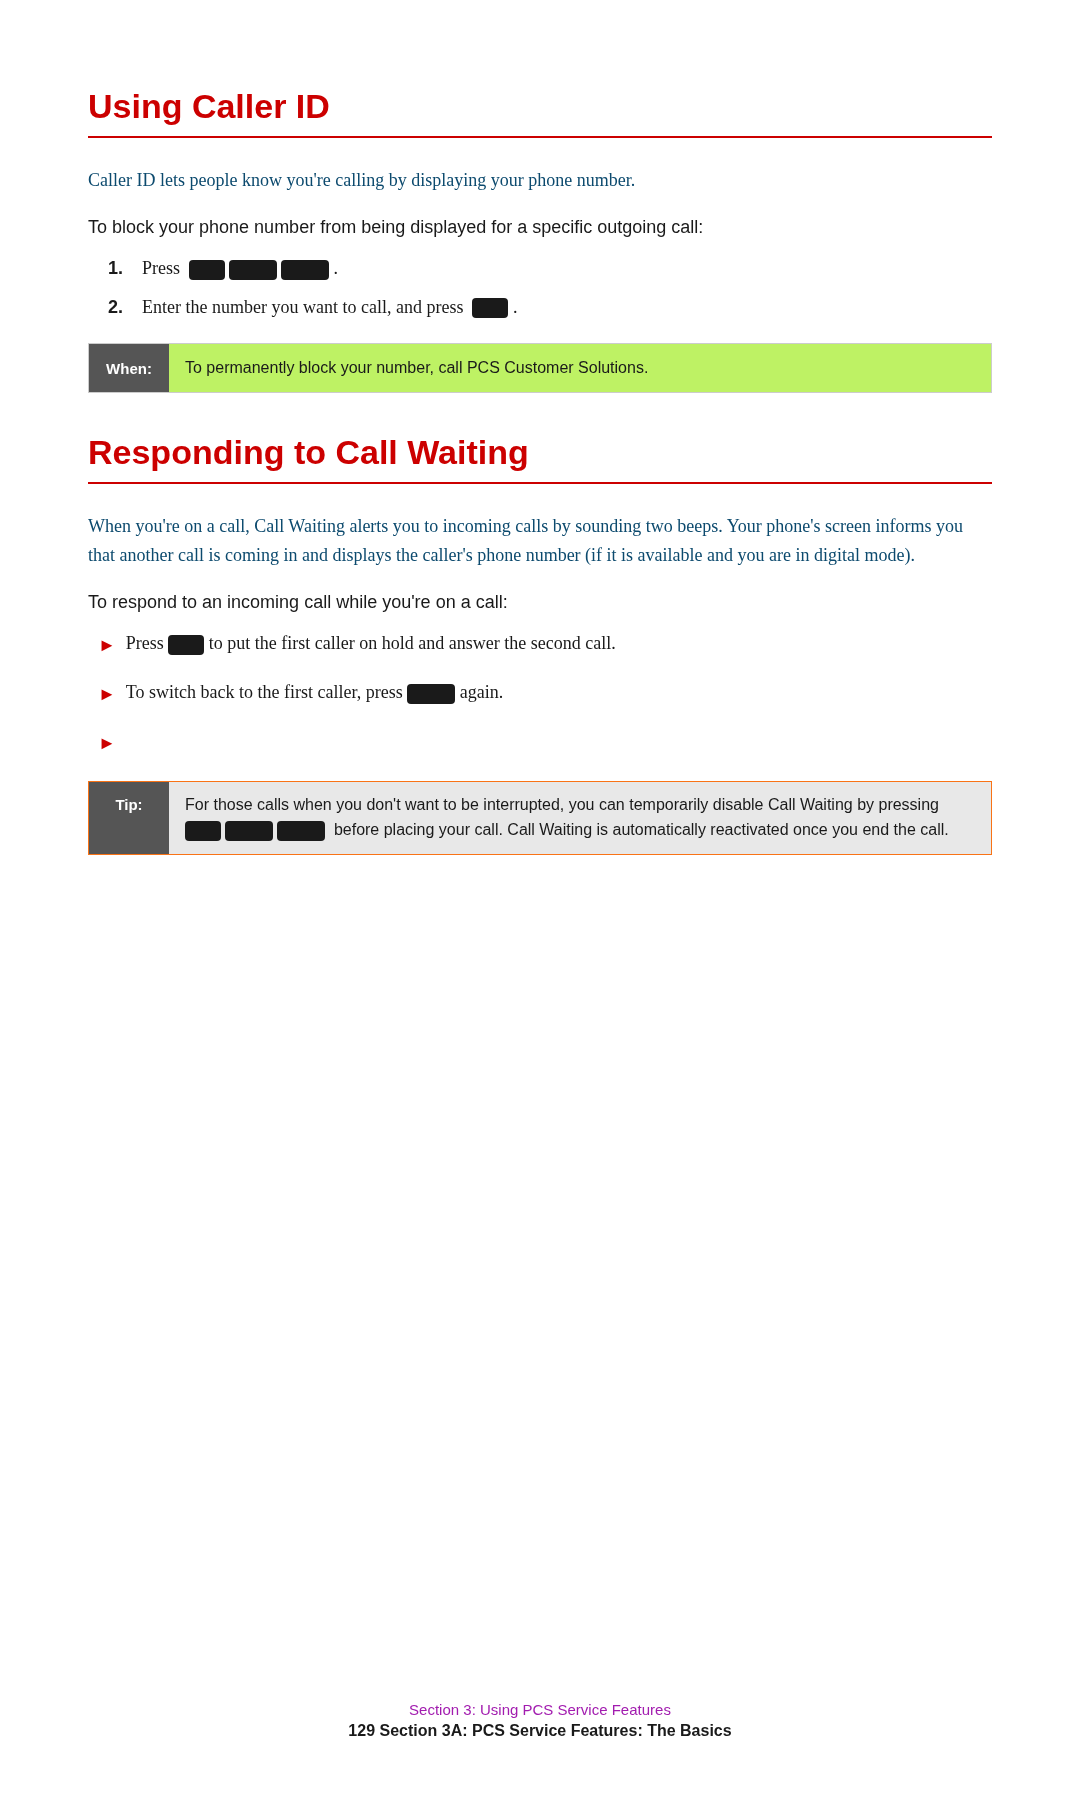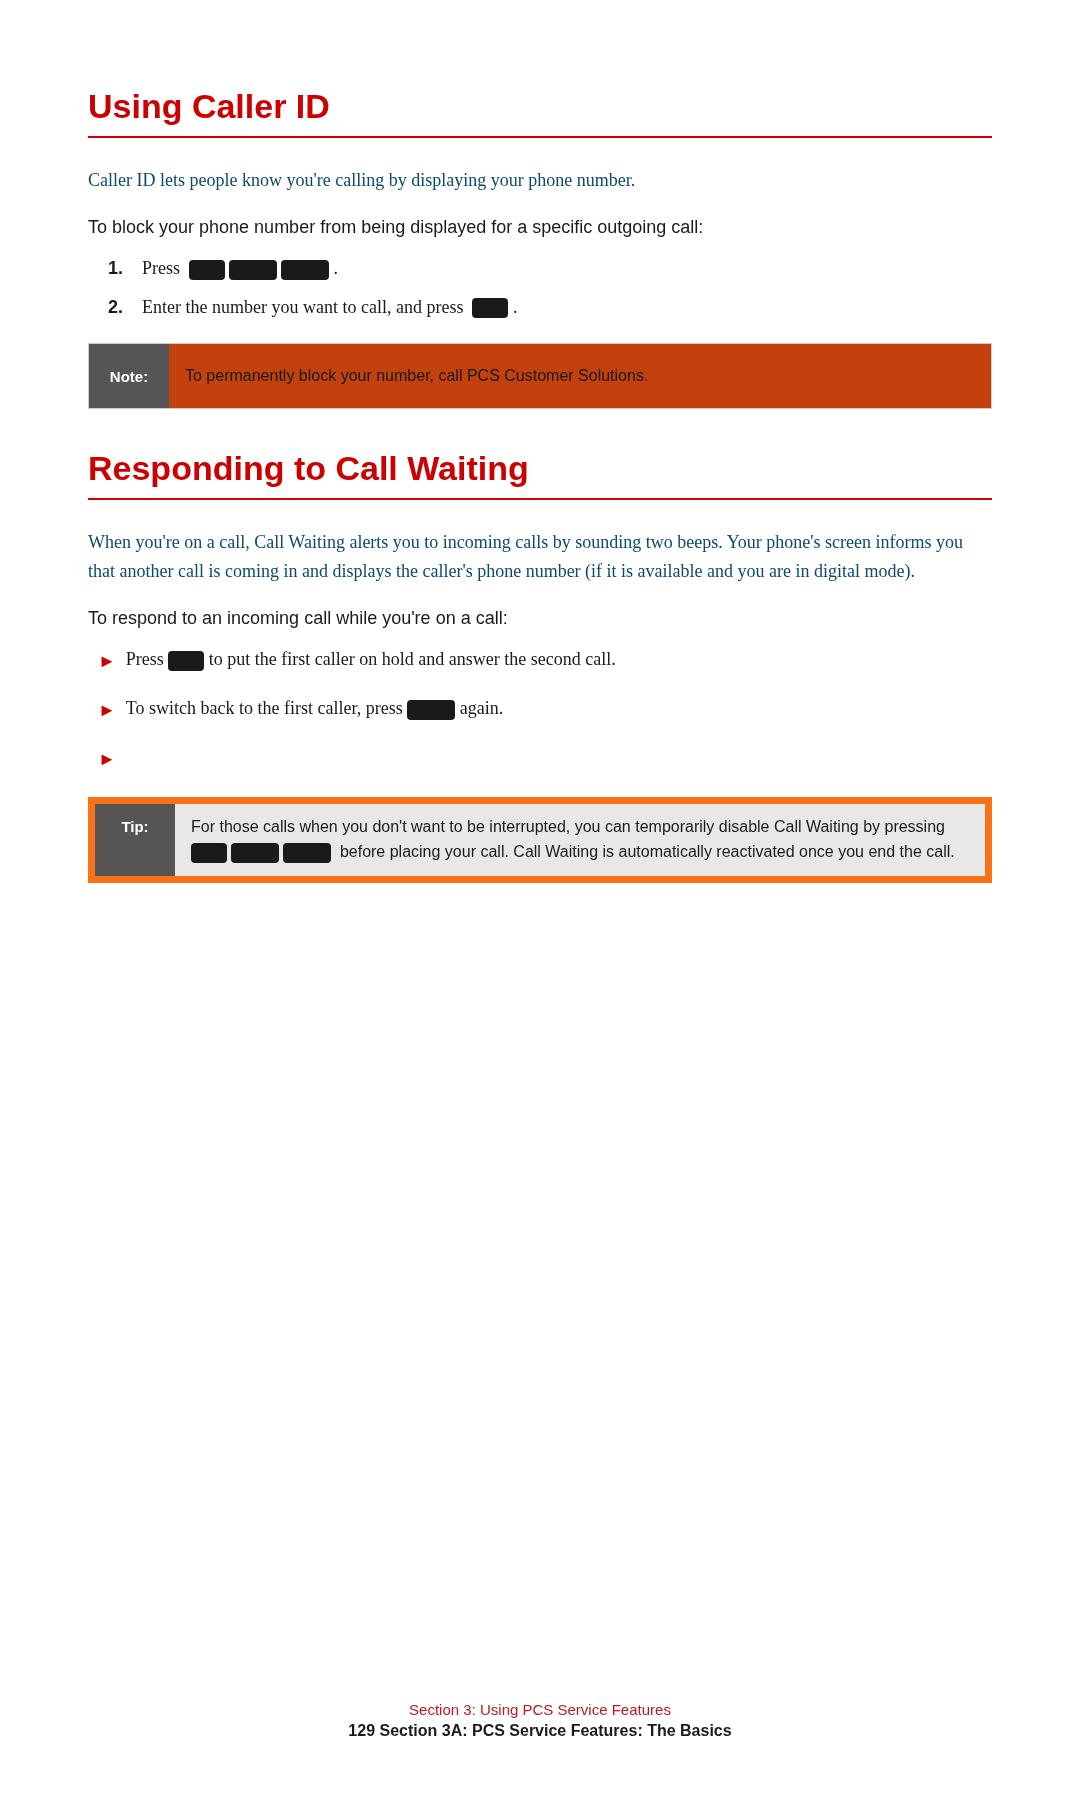--- a/index.html
+++ b/index.html
@@ -96,35 +96,35 @@
       font-weight: bold;
       font-size: 15px;
       padding: 10px 14px;
       display: flex;
       align-items: center;
       min-width: 80px;
       justify-content: center;
     }
 
     .note-content {
-      background: #c2410c;
-      padding: 20px 16px;
+      background: #bef264;
+      padding: 12px 16px;
       font-size: 16px;
       font-family: Arial, Helvetica, sans-serif;
       line-height: 1.5;
       flex: 1;
       display: flex;
       align-items: center;
     }
 
     .tip-box {
       display: flex;
       align-items: stretch;
       margin-bottom: 40px;
-      border: 7px solid #f97316;
+      border: 1px solid #f97316;
       justify-content: space-between;
     }
 
     .tip-label {
       background: #555555;
       color: #ffffff;
       font-family: Arial, Helvetica, sans-serif;
       font-weight: bold;
       font-size: 15px;
       padding: 14px 14px;
@@ -171,21 +171,21 @@
 
     .footer-section {
       margin-top: auto;
       padding-top: 60px;
       text-align: center;
     }
 
     .footer-light {
       font-family: Arial, Helvetica, sans-serif;
       font-size: 15px;
-      color: #b91c1c;
+      color: #a21caf;
       margin-bottom: 4px;
     }
 
     .footer-bold {
       font-family: Arial, Helvetica, sans-serif;
       font-weight: bold;
       font-size: 16px;
       color: #1a1a1a;
     }
 
@@ -235,21 +235,21 @@
           <span class="num-label">2.</span>
           <span class="inline-text">
             Enter the number you want to call, and press&nbsp;
             <span class="key-btn sm"></span>
             .
           </span>
         </li>
       </ol>
 
       <div class="note-box">
-        <div class="note-label">Note:</div>
+        <div class="note-label">When:</div>
         <div class="note-content">To permanently block your number, call PCS Customer Solutions.</div>
       </div>
     </div>
 
     <div class="section-gap">
       <h1 class="section-title">Responding to Call Waiting</h1>
       <hr class="red-divider">
 
       <p class="section-intro">When you're on a call, Call Waiting alerts you to incoming calls by sounding two beeps. Your phone's screen informs you that another call is coming in and displays the caller's phone number (if it is available and you are in digital mode).</p>
 

